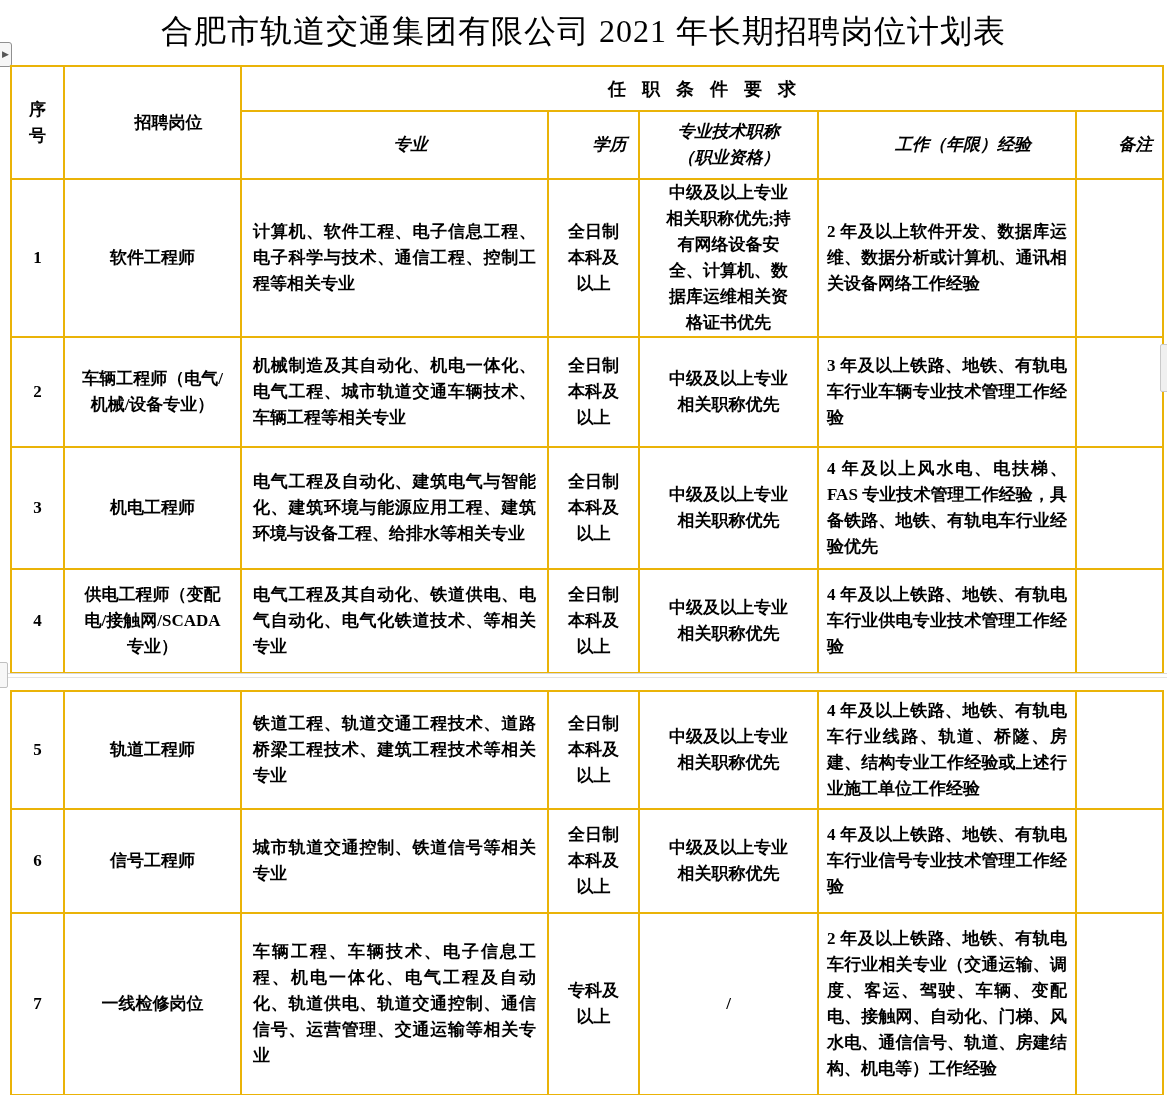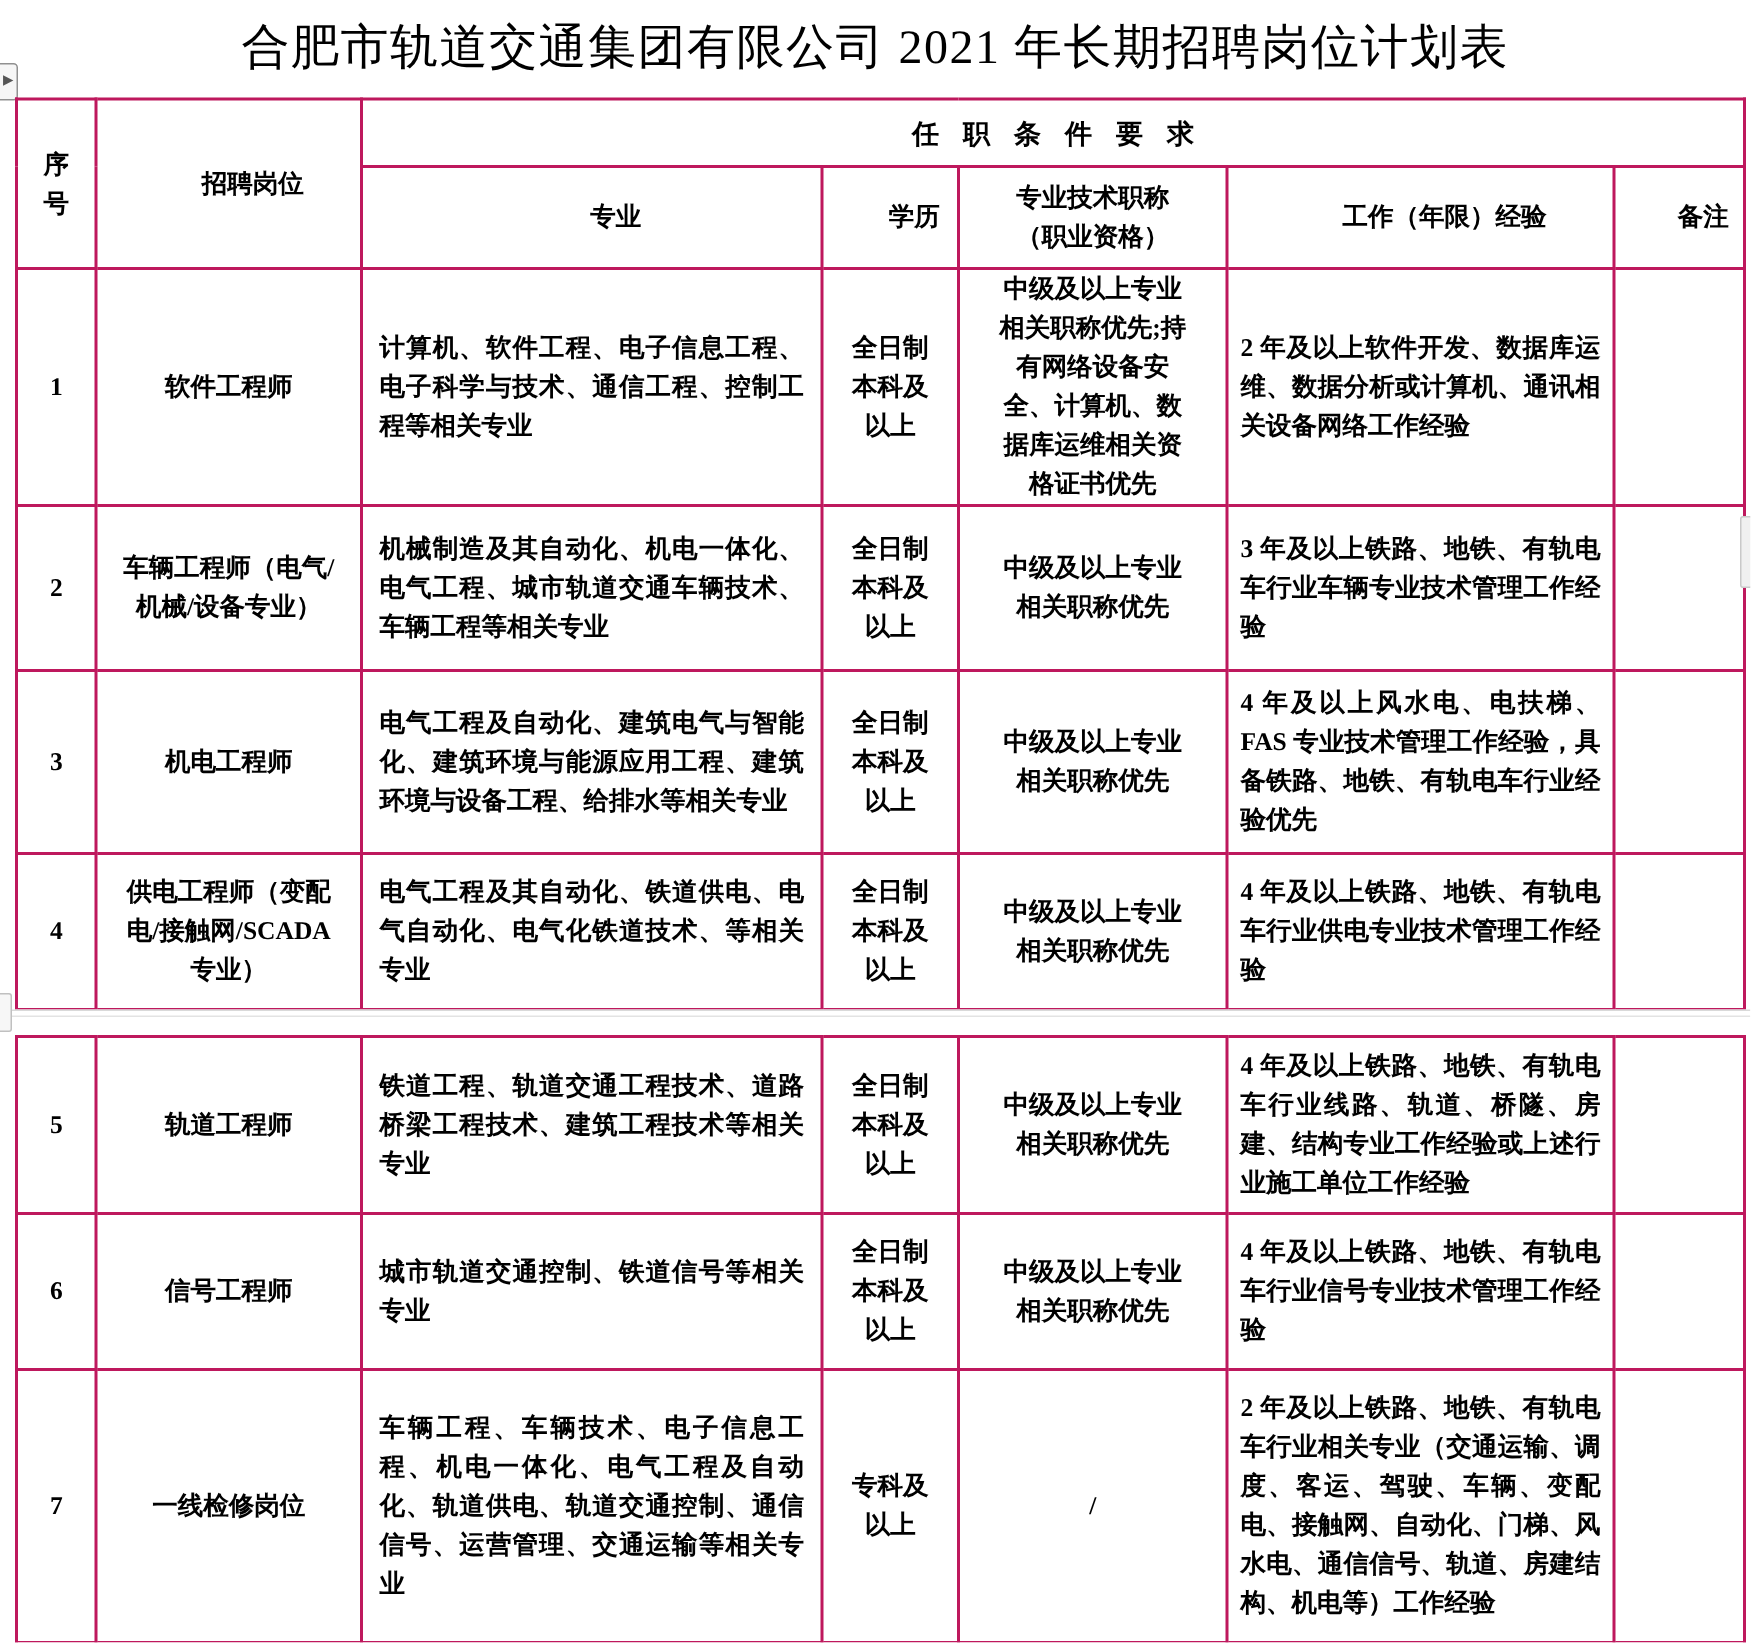--- a/index.html
+++ b/index.html
@@ -15,39 +15,39 @@
     position:absolute; top:10px; left:0; width:100%;
     text-align:center; font-size:32px; font-weight:normal; letter-spacing:1px;
     white-space:nowrap;
   }
 
   table { position:absolute; left:10px; border-collapse:collapse; table-layout:fixed; width:1152px; }
   .t1 { top:65px; }
   .t2 { top:690px; }
 
   td {
-    border:2px solid #be185d;
+    border:2px solid #eab308;
     font-size:17px; font-weight:bold; line-height:26px;
     vertical-align:middle; overflow:hidden;
     word-break:normal; overflow-wrap:break-word;
   }
   td.center { text-align:center;padding-left:32px; }
   td.no     { text-align:center; padding:0 12px;border-radius:25px; }
   td.pos    { text-align:center; padding:0 13px; }
   td.major  { text-align:justify; padding:2px 11px; }
   td.edu    { text-align:center; padding:12px 12px; }
   td.cert   { text-align:center; padding:0 22px; }
   td.exp    { text-align:justify; padding:2px 8px;border-radius:32px; }
   td.remark { }
 
   td.req-span { text-align:center; letter-spacing:16px; padding-left:16px; font-size:18px; }
 
   
   tr.hrA { height:45px; }
-  tr.hrB { height:68px; }
+  tr.hrB { height:68px;font-style:italic; }
   tr.r1 { height:158px; }
   tr.r2 { height:110px; }
   tr.r3 { height:122px; }
   tr.r4 { height:98px; }
   tr.r5 { height:118px; }
   tr.r6 { height:97px; }
   tr.r7 { height:182px; }
 
   
   .split-band {

